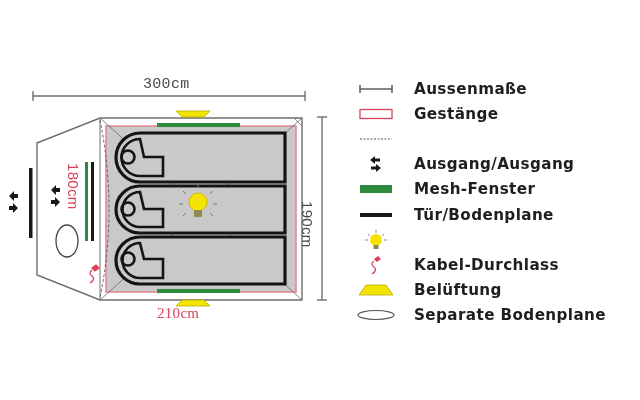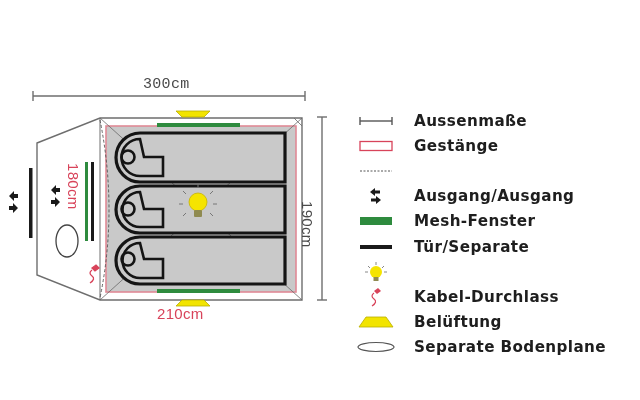--- a/index.html
+++ b/index.html
@@ -1,20 +1,20 @@
 <!DOCTYPE html>
 <html><head>
 <meta charset="utf-8">
 <style>
   html,body{margin:0;padding:0;background:#ffffff;}
   body{width:640px;height:400px;position:relative;overflow:hidden;font-family:"DejaVu Sans","Liberation Sans",sans-serif;}
   #diagram{position:absolute;left:0;top:0;width:640px;height:400px;}
   .dim-label{position:absolute;font-family:"Liberation Sans",sans-serif;font-size:15px;color:#4a4a4a;letter-spacing:0.3px;}
   .dim-red{color:#d8435a;}
-  .legend{position:absolute;left:354px;top:76px;width:286px;margin-top:32px;}
+  .legend{position:absolute;left:354px;top:76px;width:286px;}
   .legend-row{position:relative;height:25.2px;display:flex;align-items:center;}
   .legend-icon{width:44px;height:22px;display:flex;align-items:center;justify-content:center;flex:0 0 44px;}
   .legend-label{font-family:"DejaVu Sans",sans-serif;font-size:15.2px;font-weight:bold;color:#1e1e1e;margin-left:16px;white-space:nowrap;letter-spacing:0.4px;}
 </style>
 </head>
 <body>
 
 <svg id="diagram" viewBox="0 0 640 400" width="640" height="400" xmlns="http://www.w3.org/2000/svg">
 
   <g stroke="#6e6e6e" stroke-width="1.4">
@@ -92,21 +92,21 @@
       <line x1="213" y1="204" x2="217" y2="204"></line>
       <line x1="186" y1="213" x2="183" y2="216"></line>
       <line x1="210" y1="213" x2="213" y2="216"></line>
     </g>
     <circle cx="198" cy="202" r="9" fill="#f5e400" stroke="#c8b400" stroke-width="0.8"></circle>
     <rect x="194" y="210" width="8" height="7" rx="1" fill="#8f8a50"></rect>
   </g>
 </svg>
 
 <div class="dim-label" style="left:143px;top:76px;font-family:Liberation Mono, monospace;">300cm</div>
-<div class="dim-label dim-red" style="left:157px;top:305px;">210cm</div>
+<div class="dim-label dim-red" style="left:157px;top:305px;font-family:Liberation Serif, serif;">210cm</div>
 <div class="dim-label" style="left:316px;top:201px;transform:rotate(90deg);transform-origin:left top;">190cm</div>
 <div class="dim-label dim-red" style="left:82px;top:163px;transform:rotate(90deg);transform-origin:left top;">180cm</div>
 
 <div class="legend">
   <div class="legend-row">
     <span class="legend-icon">
       <svg width="36" height="10">
           <line x1="2" y1="5" x2="34" y2="5" stroke="#555" stroke-width="1.4"></line>
           <line x1="2" y1="1" x2="2" y2="9" stroke="#555" stroke-width="1.4"></line>
           <line x1="34" y1="1" x2="34" y2="9" stroke="#555" stroke-width="1.4"></line>
@@ -145,21 +145,21 @@
         </svg>
     </span>
     <span class="legend-label">Mesh-Fenster</span>
   </div>
   <div class="legend-row">
     <span class="legend-icon">
       <svg width="36" height="8">
           <rect x="2" y="2" width="32" height="4" fill="#1a1a1a"></rect>
         </svg>
     </span>
-    <span class="legend-label">Tür/Separate</span>
+    <span class="legend-label">Tür/Bodenplane</span>
   </div>
   <div class="legend-row">
     <span class="legend-icon">
       <svg width="24" height="22">
         <g stroke="#888" stroke-width="1">
             <line x1="12" y1="1" x2="12" y2="4"></line>
             <line x1="4" y1="5" x2="6" y2="7"></line>
             <line x1="20" y1="5" x2="18" y2="7"></line>
             <line x1="1" y1="11" x2="4" y2="11"></line>
             <line x1="23" y1="11" x2="20" y2="11"></line>

